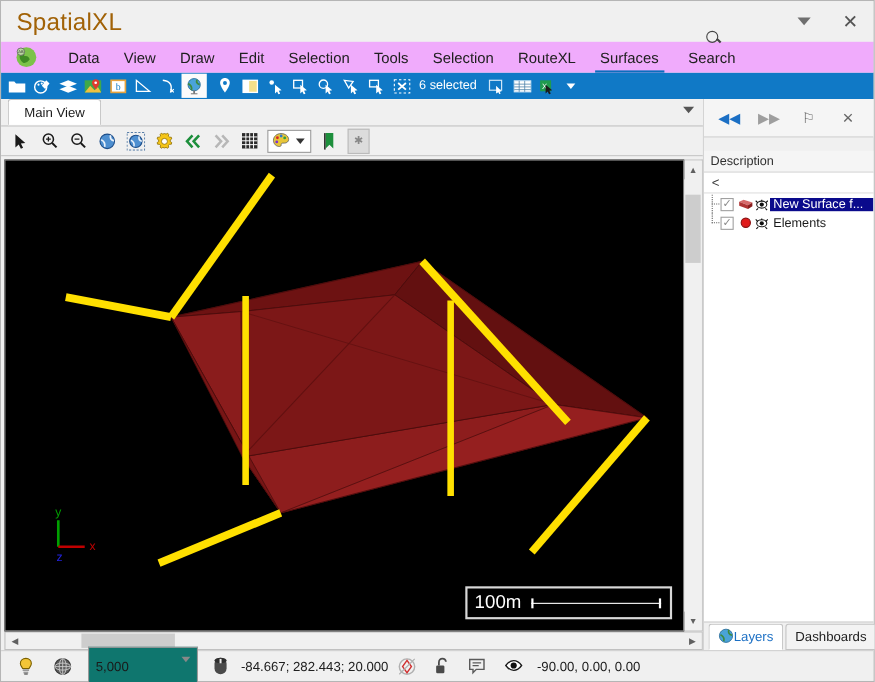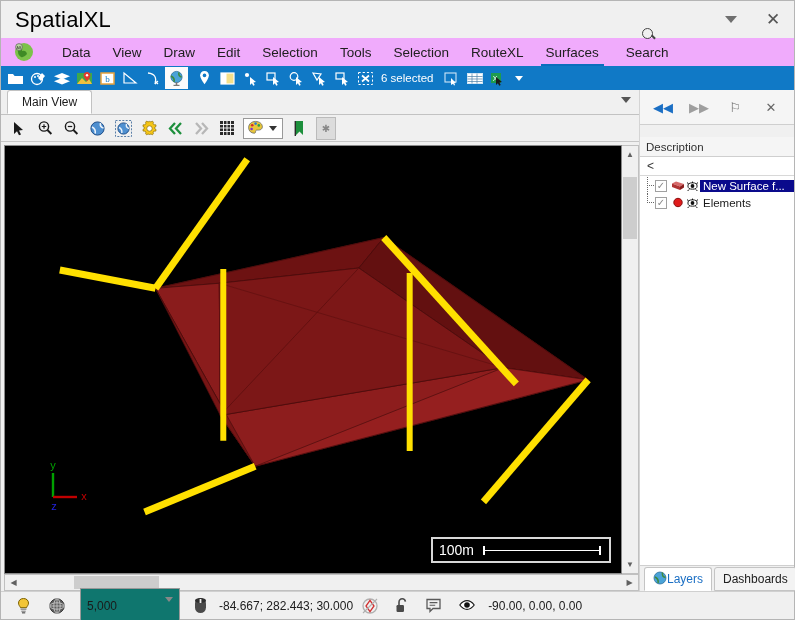--- a/index.html
+++ b/index.html
@@ -26,21 +26,21 @@
     height: 37px;
     background: #f0f0f0;
     display: flex;
     align-items: center;
     padding-left: 14px;
     position: relative;
     flex: 0 0 auto;
   }
   .app-title {
     font-size: 22px;
-    color: #000000;
+    color: #a16207;
     font-family: "Liberation Sans", sans-serif;
     letter-spacing: 0.2px;
   }
   .titlebar-controls {
     position: absolute;
     right: 0; top: 0;
     height: 37px;
     display: flex;
     align-items: center;
   }
@@ -298,21 +298,21 @@
     pointer-events: none;
   }
   .scalebar {
     position: absolute;
     right: 10px; bottom: 10px;
     background: #000;
     border: 2px solid #d8d8d8;
     padding: 3px 8px 3px 6px;
     display: flex; align-items: center; gap: 9px;
   }
-  .scalebar-label { color: #ffffff; font-size: 14px; }
+  .scalebar-label { color: #ffffff; font-size: 17px; }
   .scale-line {
     width: 118px; height: 9px;
     position: relative;
   }
   .scale-line::before {
     content: ""; position: absolute;
     left: 0; right: 0; top: 4px; height: 1.5px; background: #fff;
   }
   .scale-line::after {
     content: ""; position: absolute;
@@ -890,21 +890,21 @@
       <span>5,000</span>
       <span class="dd"></span>
     </div>
     <div class="sb-item">
       <svg width="13" height="17" viewBox="0 0 13 17">
           <rect x="1" y="1" width="11" height="15" rx="5.5" fill="#4a4a4a"></rect>
           <rect x="1" y="1" width="11" height="5" rx="5.5" fill="#2e2e2e"></rect>
           <rect x="5.6" y="2" width="1.8" height="4" fill="#eee"></rect>
         </svg>
     </div>
-    <div class="sb-text">-84.667; 282.443; 30.000</div>
+    <div class="sb-text">-84.667; 282.443; 20.000</div>
     <div class="sb-item">
       <svg width="18" height="18" viewBox="0 0 18 18">
           <circle cx="9" cy="9" r="7" fill="none" stroke="#b0b0b0" stroke-width="1.3"></circle>
           <path d="M9 3.4 13 9 9 14.6 5 9z" fill="none" stroke="#d03030" stroke-width="1.3"></path>
           <path d="M2 16L16 2" stroke="#b0b0b0" stroke-width="1.1"></path>
         </svg>
     </div>
     <div class="sb-item">
       <svg width="14" height="17" viewBox="0 0 14 17">
           <path d="M4 8V5.2c0-2 1.4-3.4 3.2-3.4 1.7 0 3 1.2 3.2 2.8" fill="none" stroke="#4a4a4a" stroke-width="1.6"></path>

